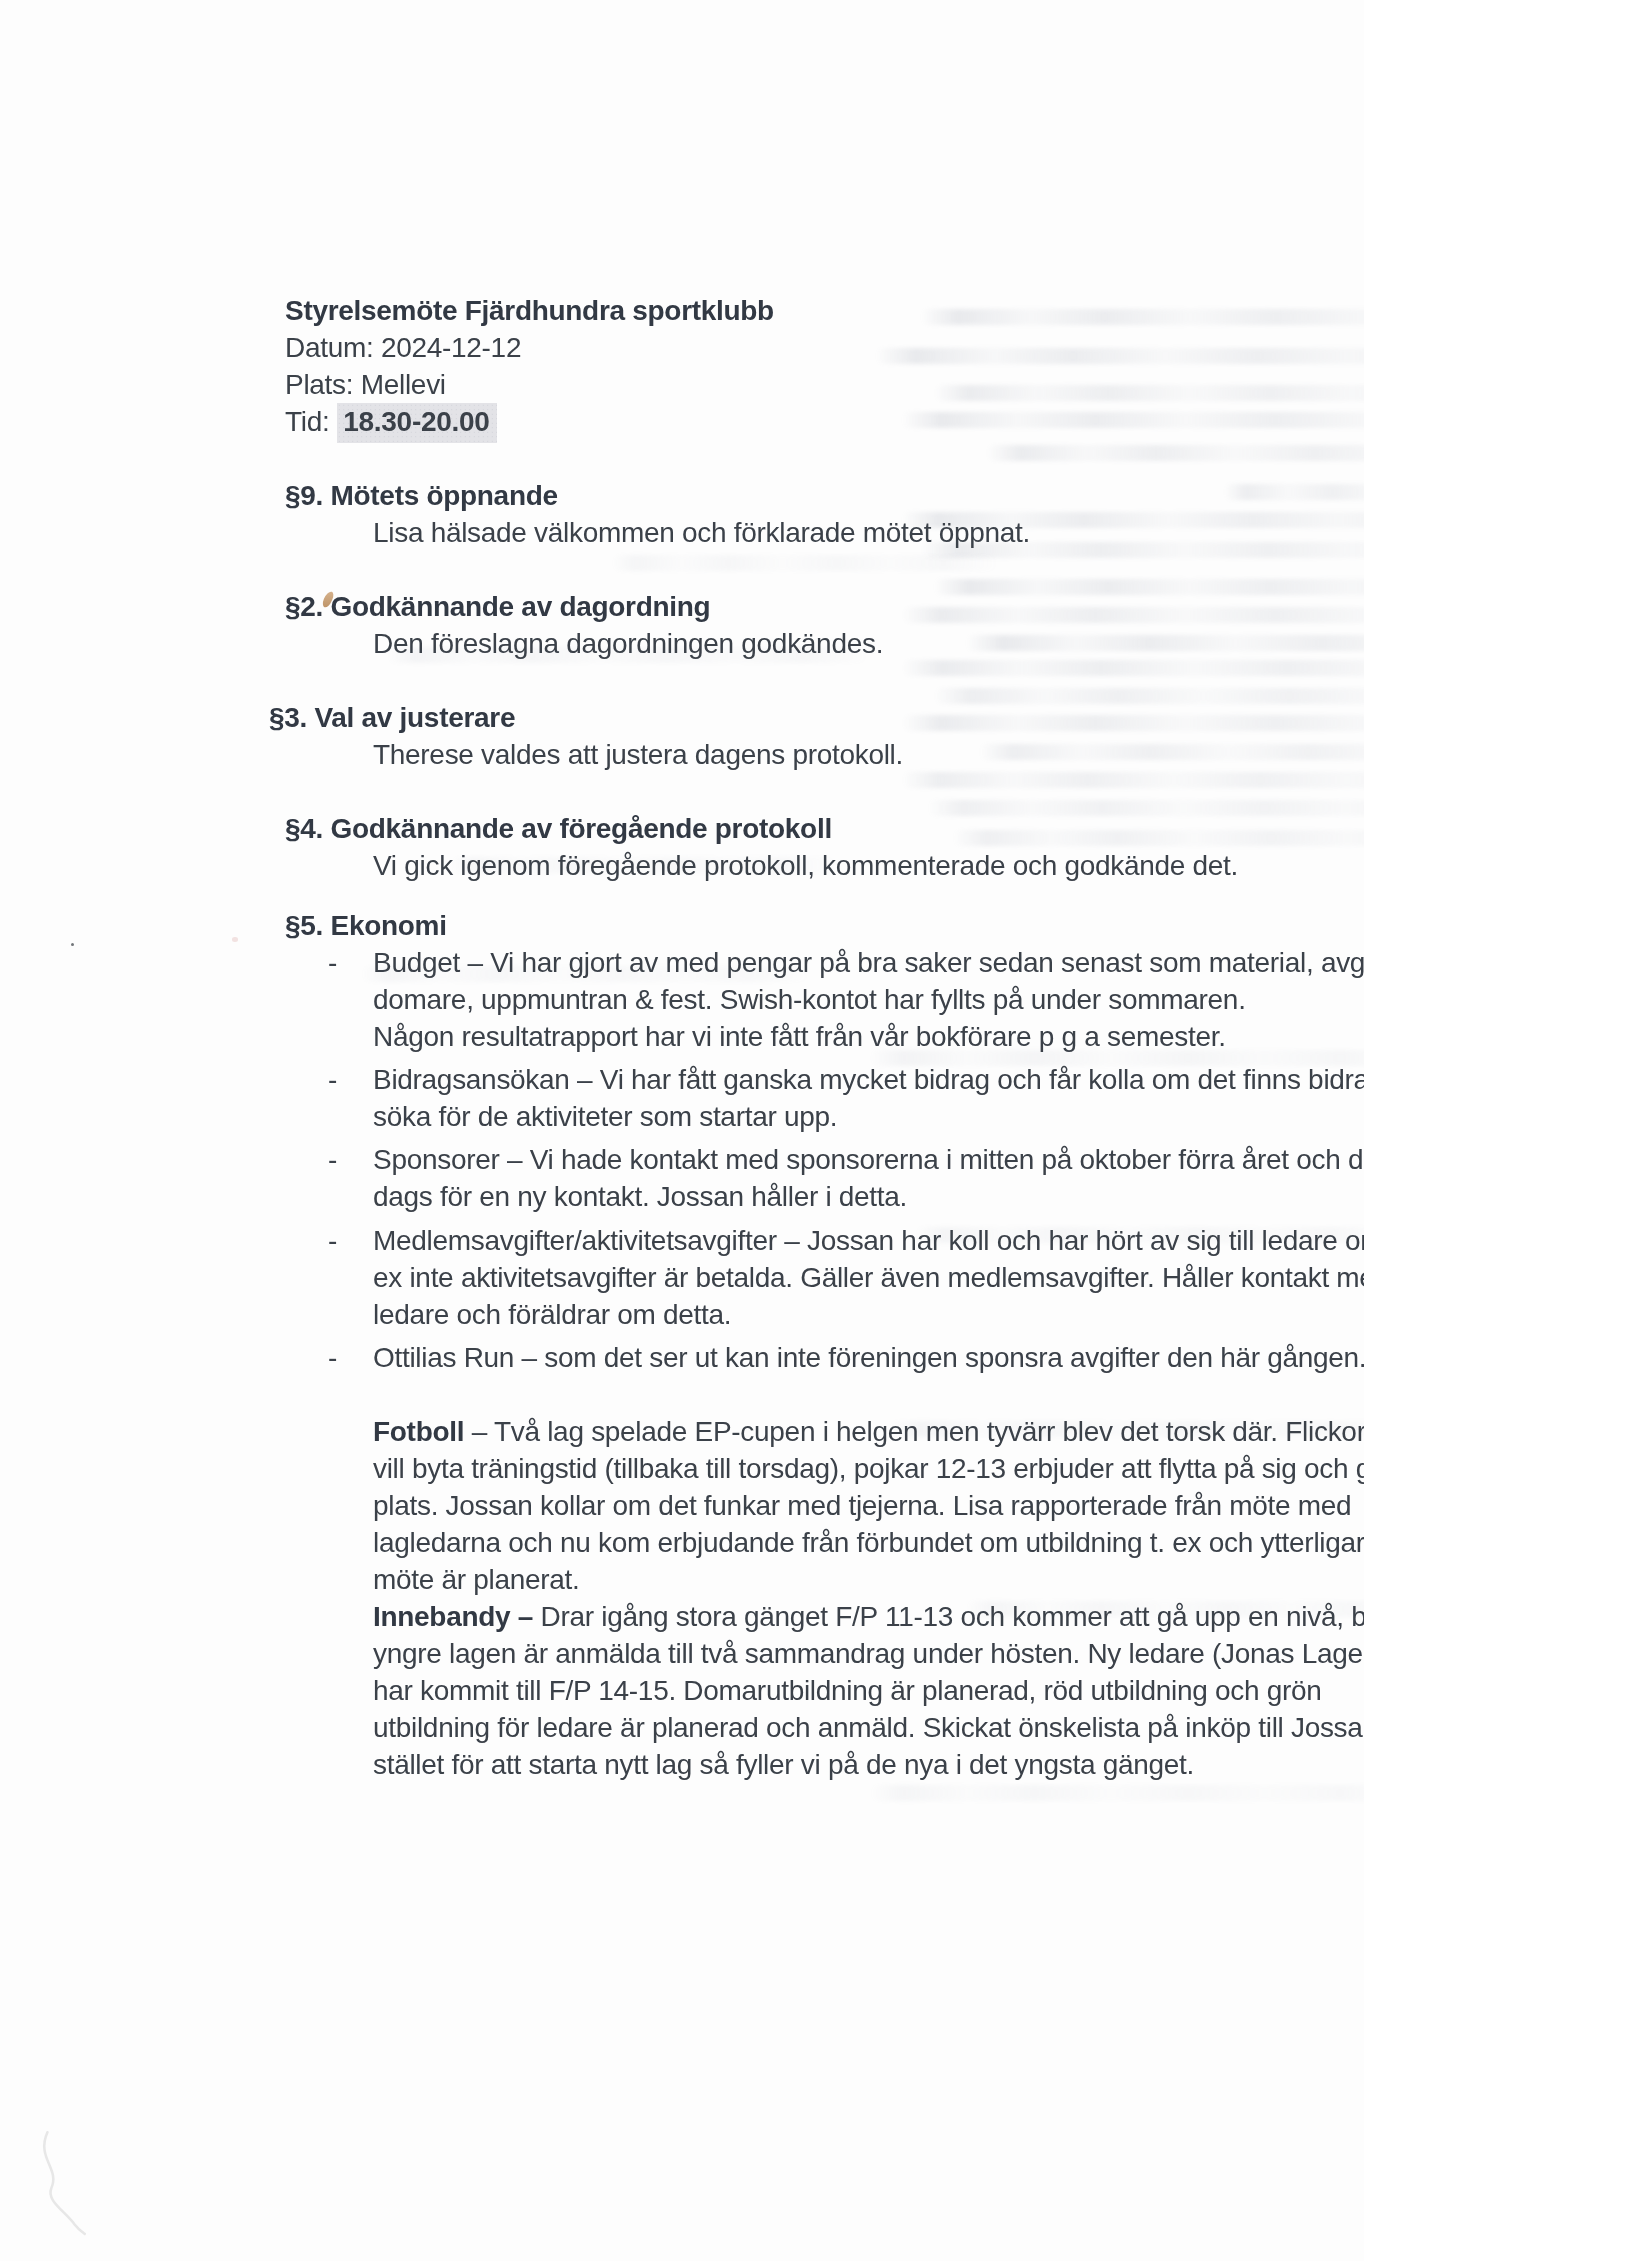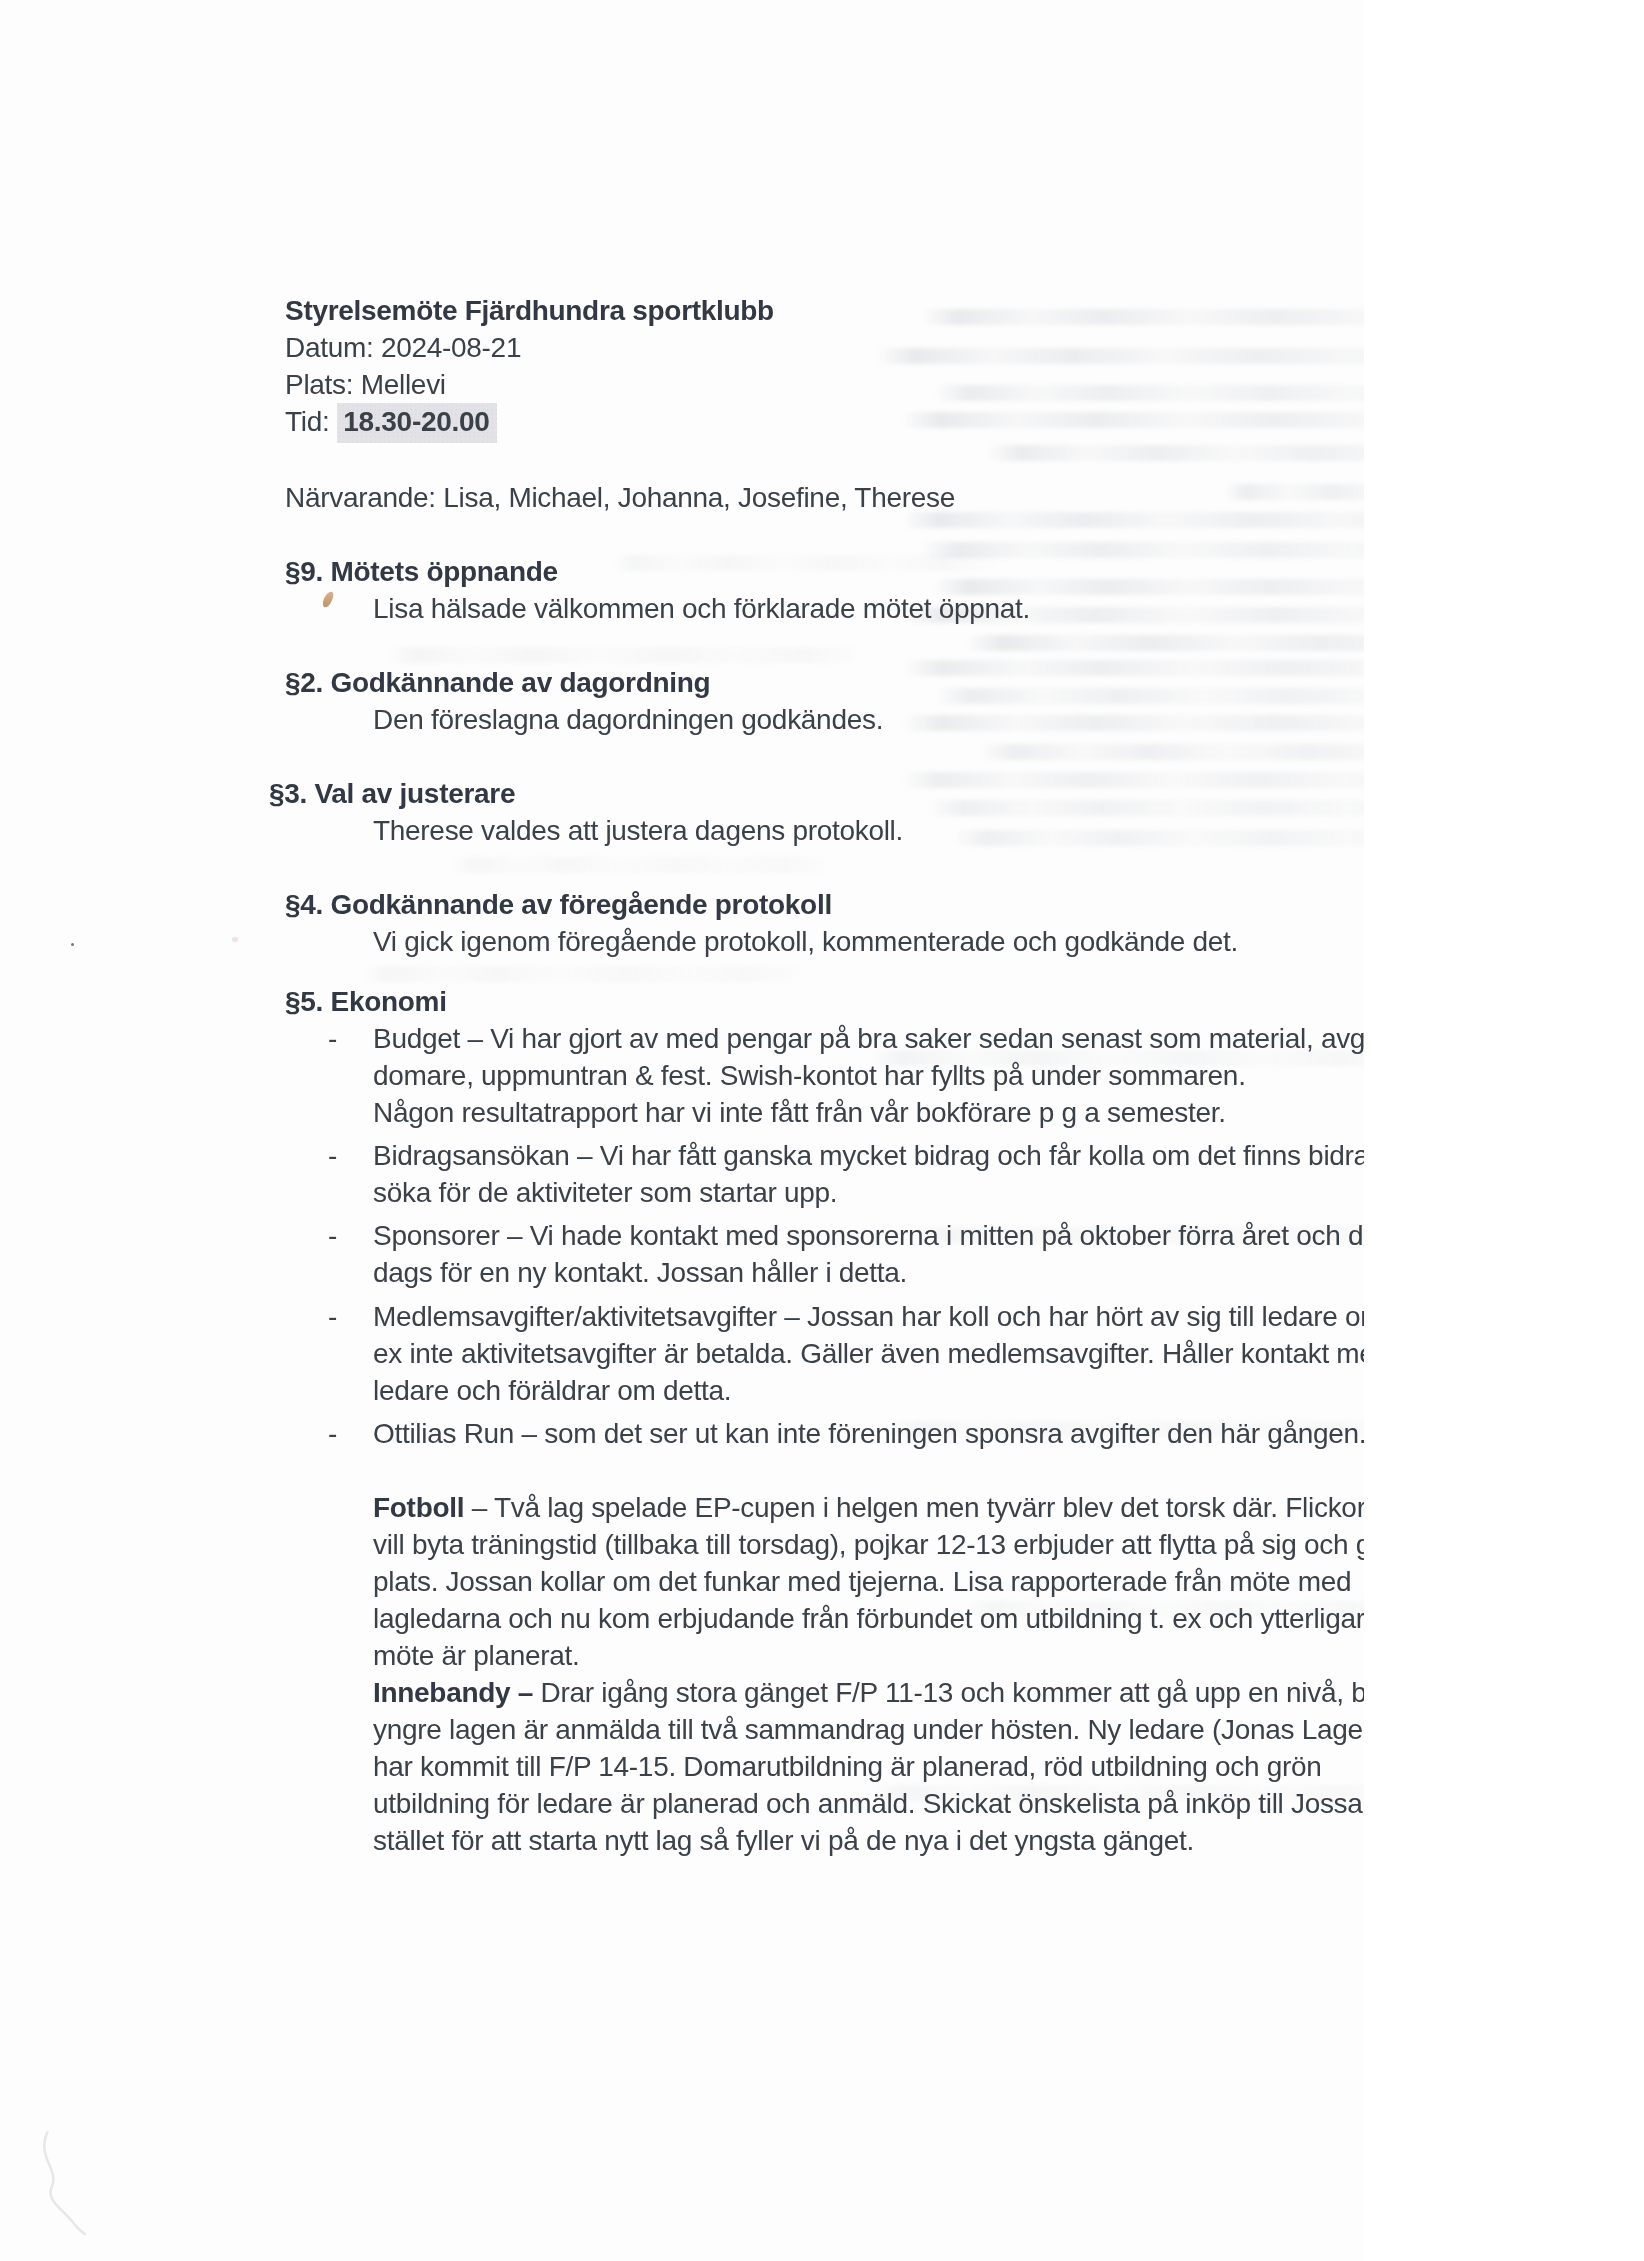--- a/index.html
+++ b/index.html
@@ -87,27 +87,26 @@
   <div class="speck-pale"></div>
   <svg class="squiggle" width="90" height="129" viewBox="0 0 140 200">
     <path d="M38 25 C 20 65, 58 82, 44 112 C 36 132, 66 148, 80 168 C 86 176, 92 180, 96 183" fill="none" stroke="#e7e7e7" stroke-width="4" stroke-linecap="round"></path>
     <path d="M162 148 C 168 156, 172 160, 175 163" fill="none" stroke="#ececec" stroke-width="3"></path>
   </svg>
 
   <main class="content">
 
     <h1 class="title">Styrelsemöte Fjärdhundra sportklubb</h1>
 
-    <p class="meta-line"><span>Datum:</span> <span>2024-08-21</span></p>
+    <p class="meta-line"><span>Datum:</span> <span>2024-12-12</span></p>
 
     <p class="meta-line"><span>Plats:</span> <span>Mellevi</span></p>
 
     <p class="meta-line"><span>Tid:</span> <span class="hl">18.30-20.00</span></p>
 
-    <p class="attendees">Närvarande: Lisa, Michael, Johanna, Josefine, Therese</p>
 
     <section class="sec">
       <h2 class="heading">§9. Mötets öppnande</h2>
       <p class="body-par">Lisa hälsade välkommen och förklarade mötet öppnat.</p>
     </section>
 
     <section class="sec">
       <h2 class="heading">§2. Godkännande av dagordning</h2>
       <p class="body-par">Den föreslagna dagordningen godkändes.</p>
     </section>

